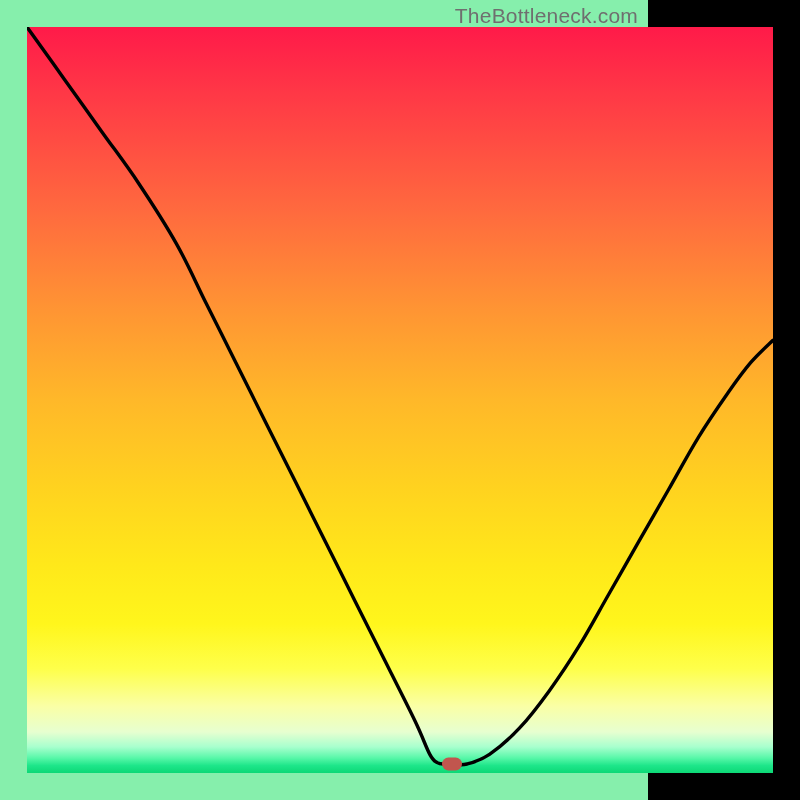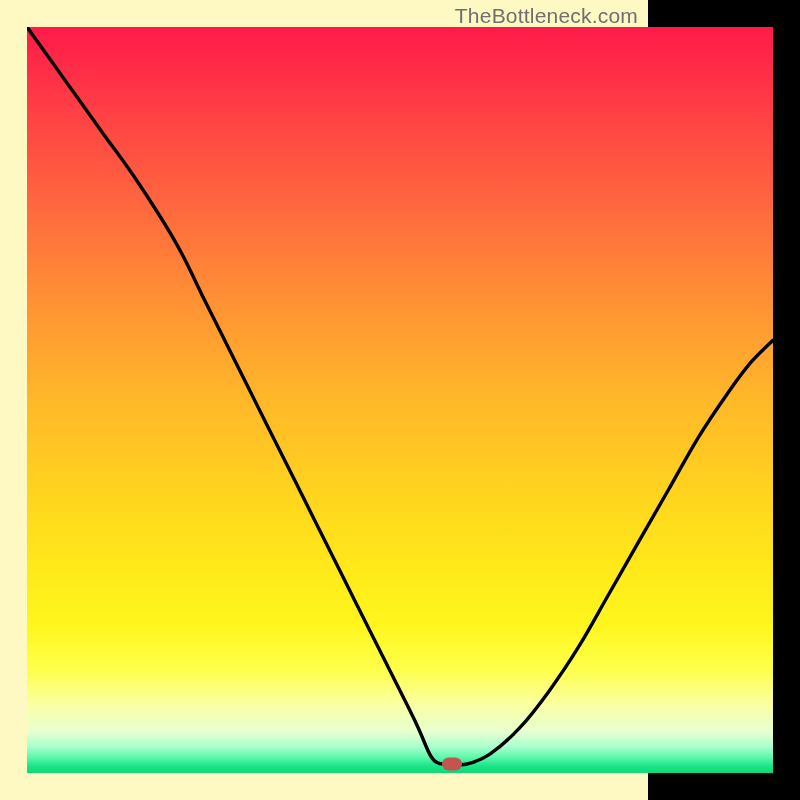--- a/index.html
+++ b/index.html
@@ -10,21 +10,21 @@
     background: #000;
     overflow: hidden;
     font-family: Arial, Helvetica, sans-serif;
   }
   .frame {
     position: absolute;
     left: 0;
     top: 0;
     width: 648px;
     height: 800px;
-    background: #fef9c3;
+    background: #86efac;
   }
   .plot-area {
     position: absolute;
     left: 27px;
     top: 27px;
     width: 746px;
     height: 746px;
     
     background: linear-gradient(to bottom,
       #ff1a49 0%,

